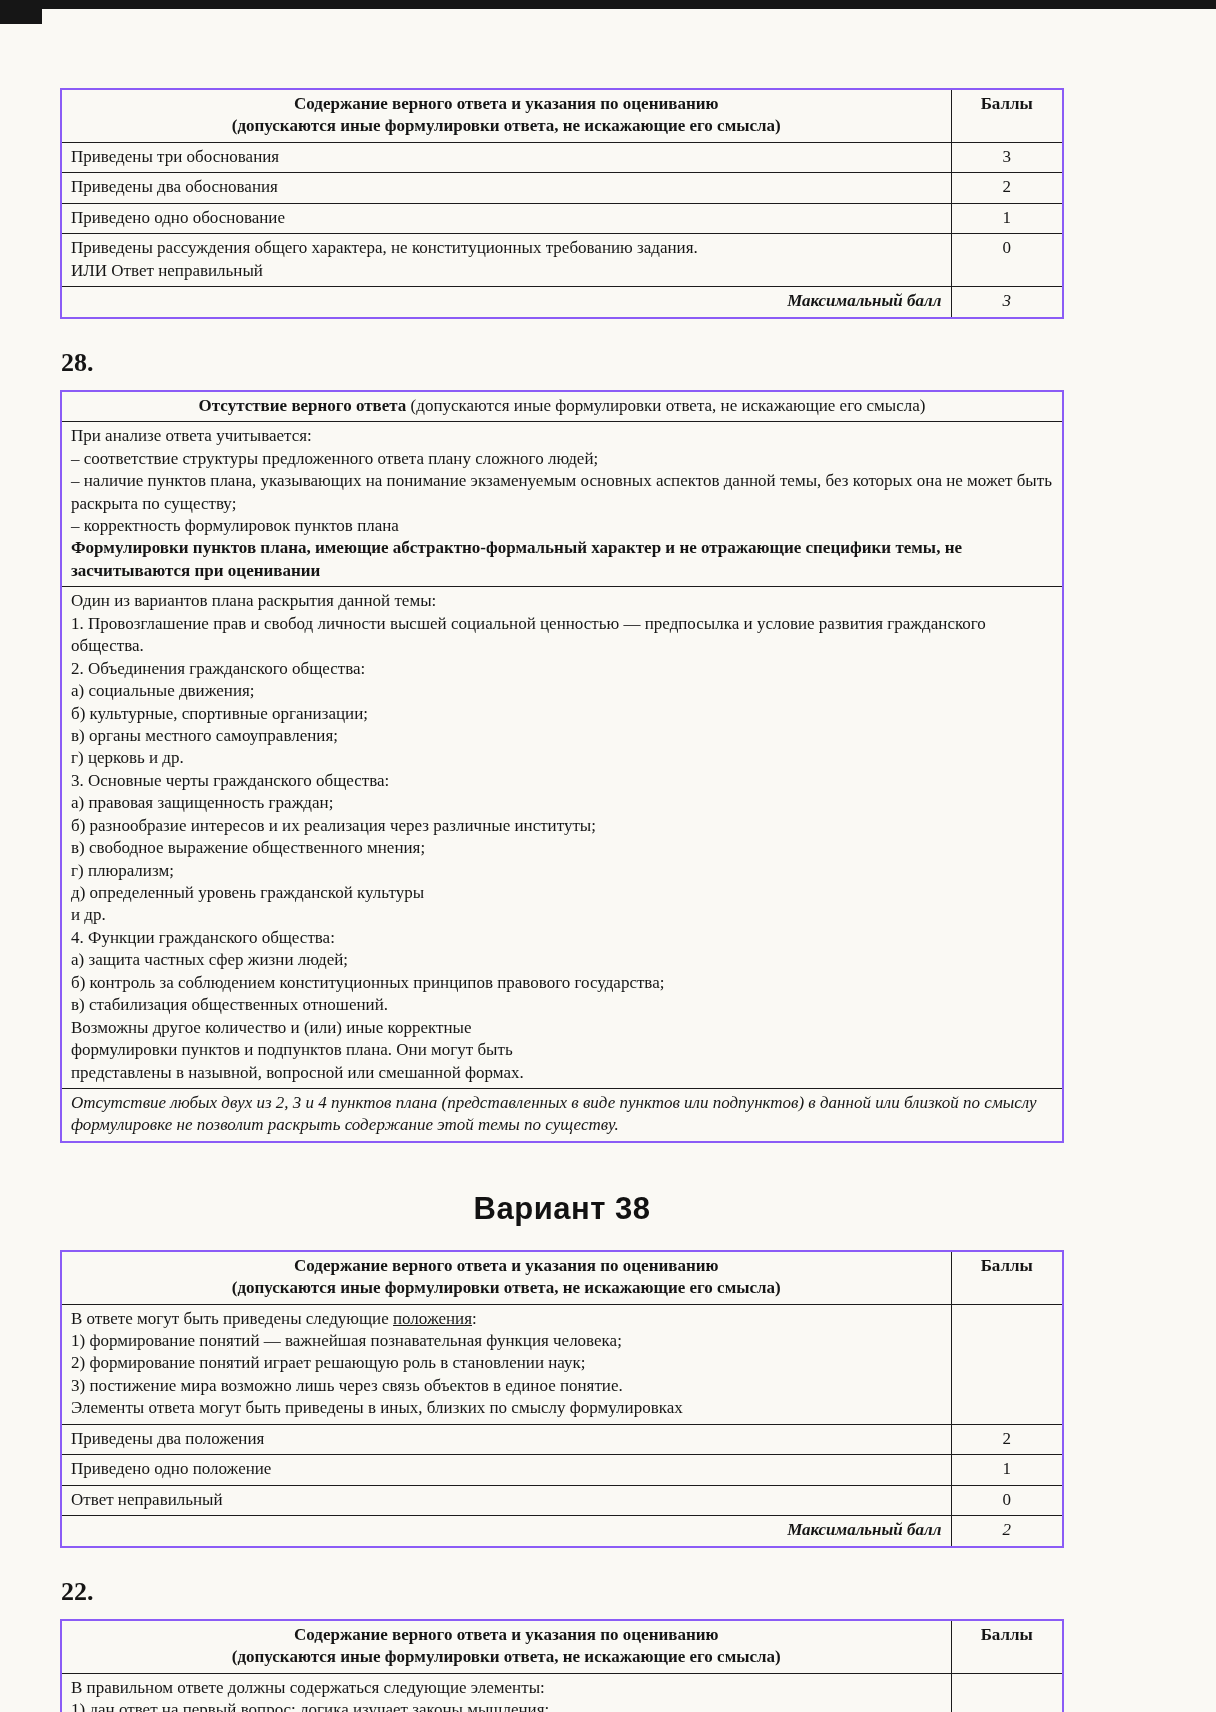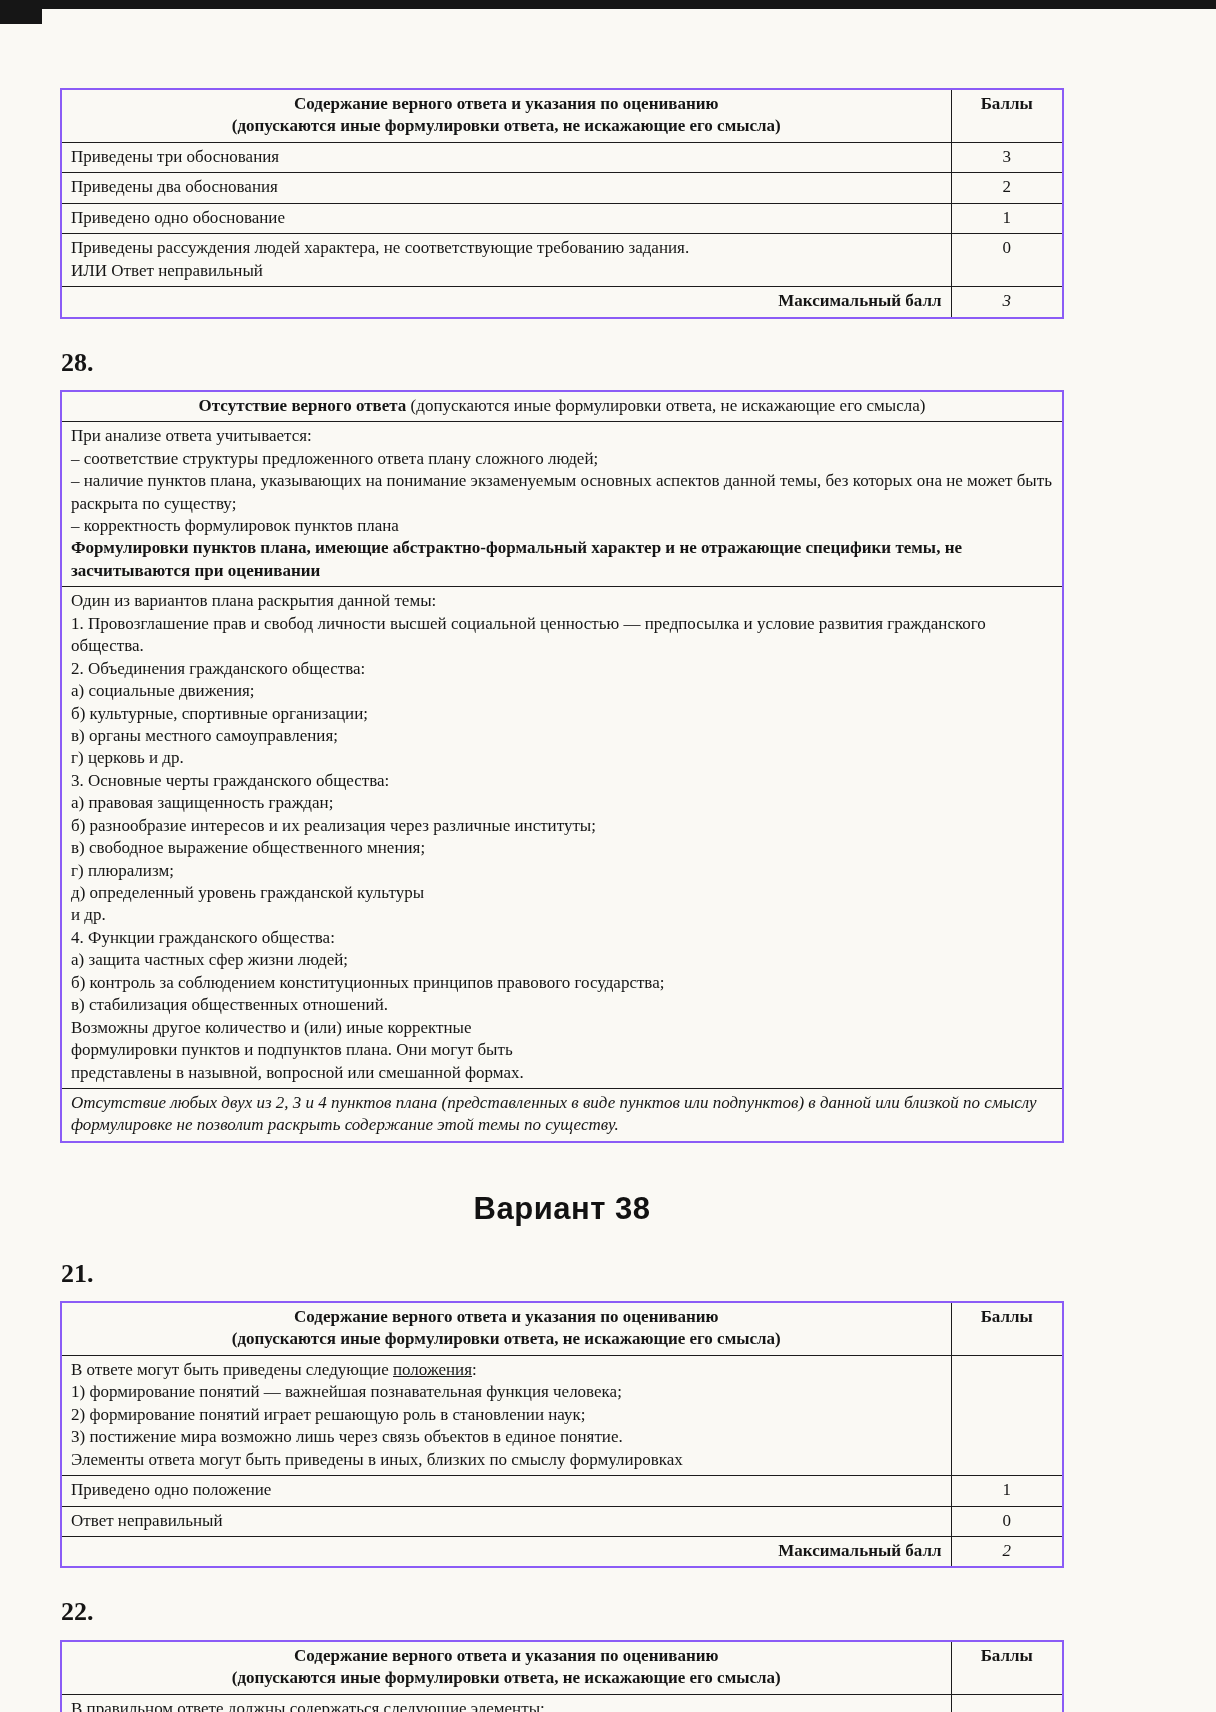--- a/index.html
+++ b/index.html
@@ -52,20 +52,21 @@
   .pre{white-space:pre-line;}
   .b{font-weight:bold;}
   .i{font-style:italic;}
   .u{text-decoration:underline;}
   td.maxcell{
     text-align:right;
     padding-right:16px;
   }
   .maxlbl{
     font-weight:bold;
+    font-style:italic;
   }
   td.maxpts{
     font-style:italic;
     text-align:center;
   }
   .qnum{
     font-weight:bold;
     font-size:26px;
     margin:27px 0 10px 1px;
   }
@@ -108,21 +109,21 @@
           </tr>
           <tr>
             <td class="pre">Приведены два обоснования</td>
             <td class="pts">2</td>
           </tr>
           <tr>
             <td class="pre">Приведено одно обоснование</td>
             <td class="pts">1</td>
           </tr>
           <tr>
-            <td class="pre">Приведены рассуждения людей характера, не соответствующие требованию задания.
+            <td class="pre">Приведены рассуждения общего характера, не конституционных требованию задания.
 ИЛИ Ответ неправильный</td>
             <td class="pts">0</td>
           </tr>
           <tr>
             <td class="maxcell">
               <span class="maxlbl">Максимальный балл</span>
             </td>
             <td class="pts maxpts">3</td>
           </tr>
         </tbody>
@@ -170,21 +171,20 @@
 представлены в назывной, вопросной или смешанной формах.</td>
           </tr>
           <tr>
             <td class="i">Отсутствие любых двух из 2, 3 и 4 пунктов плана (представленных в виде пунктов или подпунктов) в данной или близкой по смыслу формулировке не позволит раскрыть содержание этой темы по существу.</td>
           </tr>
         </tbody>
       </table>
 
       <div class="variant-heading">Вариант 38</div>
 
-      <div class="qnum">21.</div>
 
       <table class="tbl">
         <colgroup>
             <col>
             <col class="col-pts">
           </colgroup>
         <tbody>
           <tr>
             <td class="hdr">
               <div>Содержание верного ответа и указания по оцениванию</div>
@@ -196,20 +196,24 @@
             <td>
               <div><span>В ответе могут быть приведены следующие </span><span class="u">положения</span><span>:</span></div>
               <div class="pre">1) формирование понятий — важнейшая познавательная функция человека;
 2) формирование понятий играет решающую роль в становлении наук;
 3) постижение мира возможно лишь через связь объектов в единое понятие.
 Элементы ответа могут быть приведены в иных, близких по смыслу формулировках</div>
             </td>
             <td class="pts"></td>
           </tr>
           <tr>
+            <td>Приведены два положения</td>
+            <td class="pts">2</td>
+          </tr>
+          <tr>
             <td>Приведено одно положение</td>
             <td class="pts">1</td>
           </tr>
           <tr>
             <td>Ответ неправильный</td>
             <td class="pts">0</td>
           </tr>
           <tr>
             <td class="maxcell">
               <span class="maxlbl">Максимальный балл</span>

